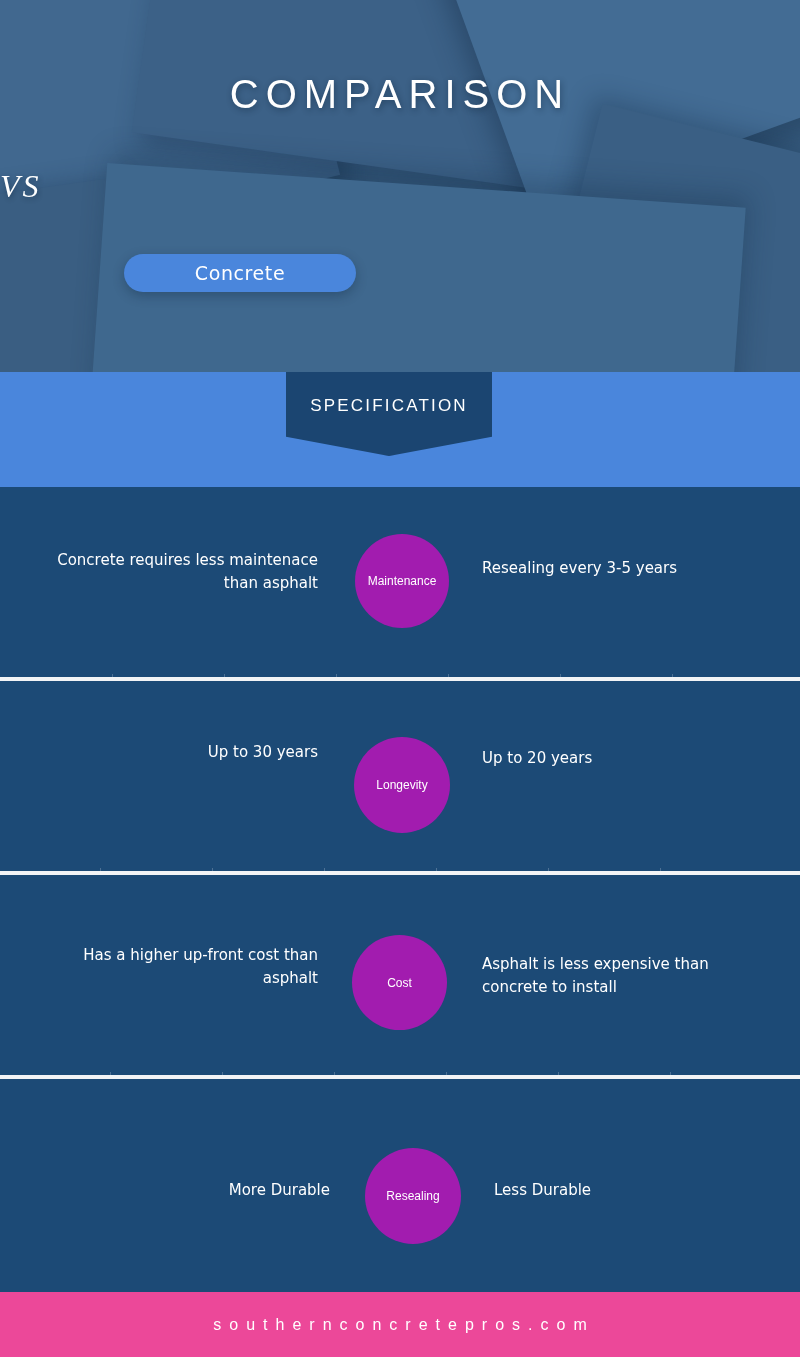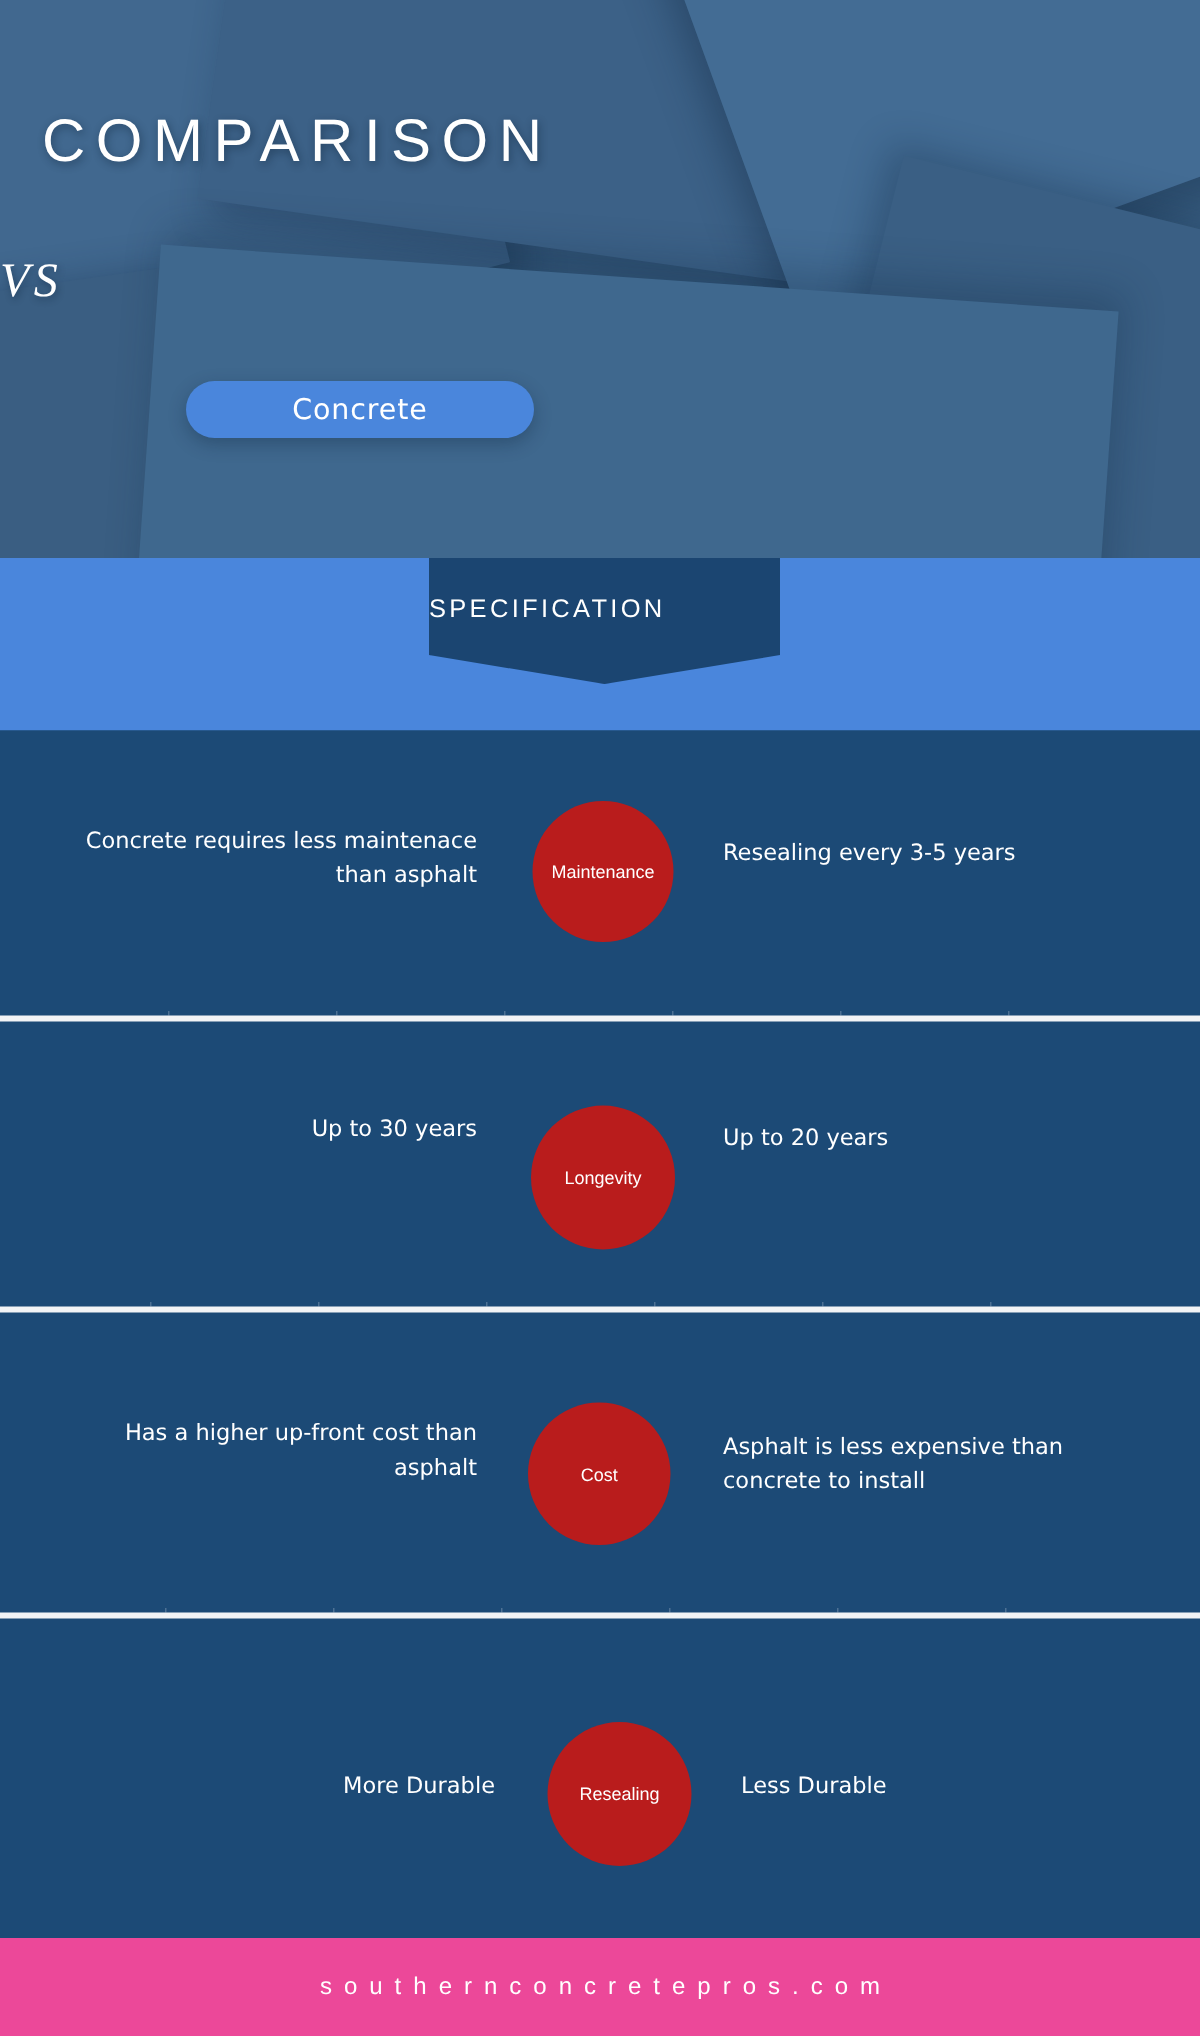--- a/index.html
+++ b/index.html
@@ -76,27 +76,27 @@
     width: 420px; height: 300px;
     transform: rotate(14deg);
     background: #3a5f84;
     box-shadow: -10px -6px 24px rgba(12,34,58,0.28);
   }
 
   .header-title {
     position: absolute;
     left: 0; top: 72px;
     width: 800px;
+    text-align: center;
     color: #ffffff;
     font-family: "Liberation Sans", sans-serif;
     font-size: 40px;
     font-weight: 300;
     letter-spacing: 7px;
     text-shadow: 1px 2px 6px rgba(10,30,52,0.45);
-    padding-left: 28px;
   }
 
   .header-vs {
     position: absolute;
     left: 0; top: 168px;
     width: 800px;
     text-align: left;
     color: #ffffff;
     font-family: "Liberation Serif", serif;
     font-style: italic;
@@ -129,26 +129,27 @@
     position: absolute;
     left: 0; top: 372px;
     width: 800px;
     height: 115px;
     background: #4a86dc;
   }
 
   .spec-banner {
     position: absolute;
     left: 286px; top: 372px;
-    width: 234px;
+    width: 206px;
     height: 84px;
     background: #1b4571;
     clip-path: polygon(0% 0%, 100% 0%, 100% 77%, 50% 100%, 0% 77%);
     display: flex;
     align-items: flex-start;
+    justify-content: center;
     box-shadow: 0 3px 10px rgba(10,30,52,0.25);
   }
   .spec-banner-label {
     margin-top: 24px;
     color: #ffffff;
     font-family: "Liberation Sans", sans-serif;
     font-size: 17px;
     font-weight: 400;
     letter-spacing: 2.2px;
   }
@@ -176,21 +177,21 @@
     font-size: 15px;
     font-weight: 400;
     line-height: 1.55;
   }
   .cell-left  { left: 28px;  text-align: right; }
   .cell-right { left: 482px; text-align: left; }
 
   .circle {
     position: absolute;
     border-radius: 50%;
-    background: #b91c1c;
+    background: #a21caf;
     color: #ffffff;
     display: flex;
     align-items: center;
     justify-content: center;
     text-align: center;
     font-family: "Liberation Sans", sans-serif;
     font-size: 12px;
     font-weight: 400;
     line-height: 1.5;
     padding: 0 10px;

